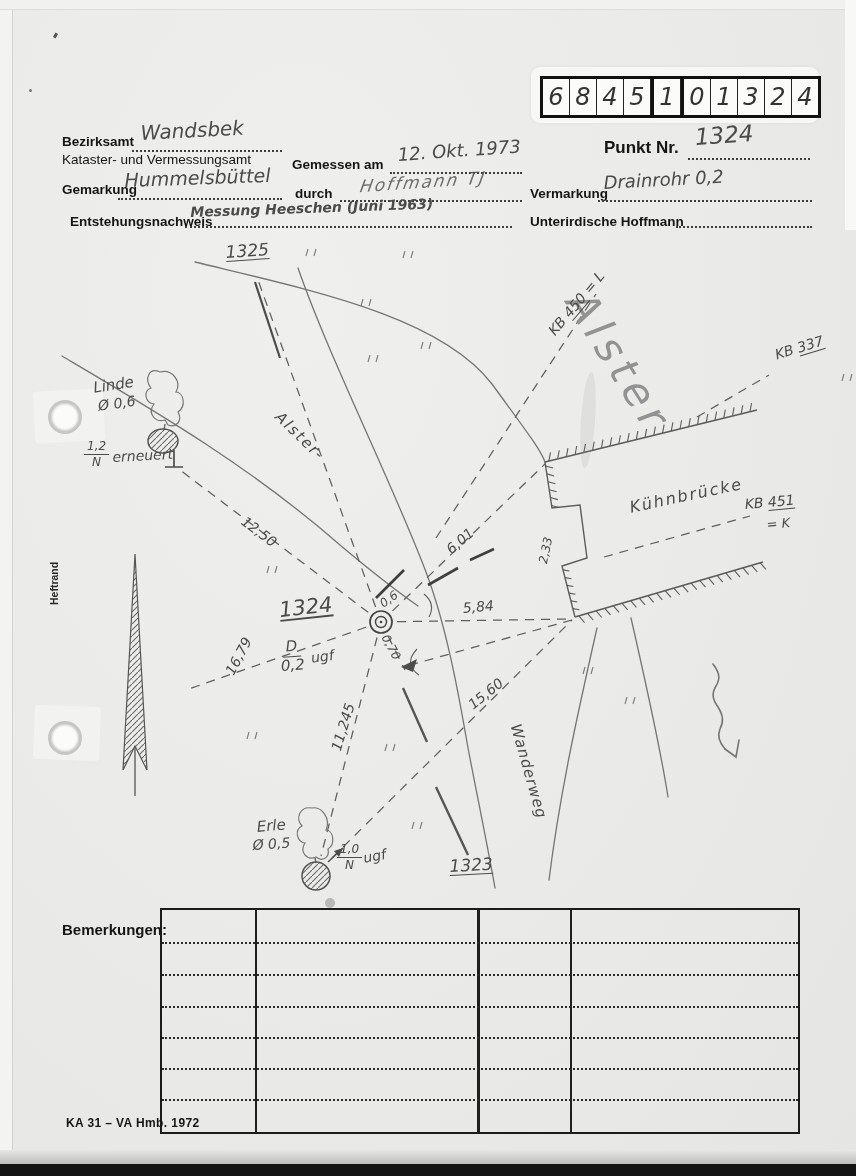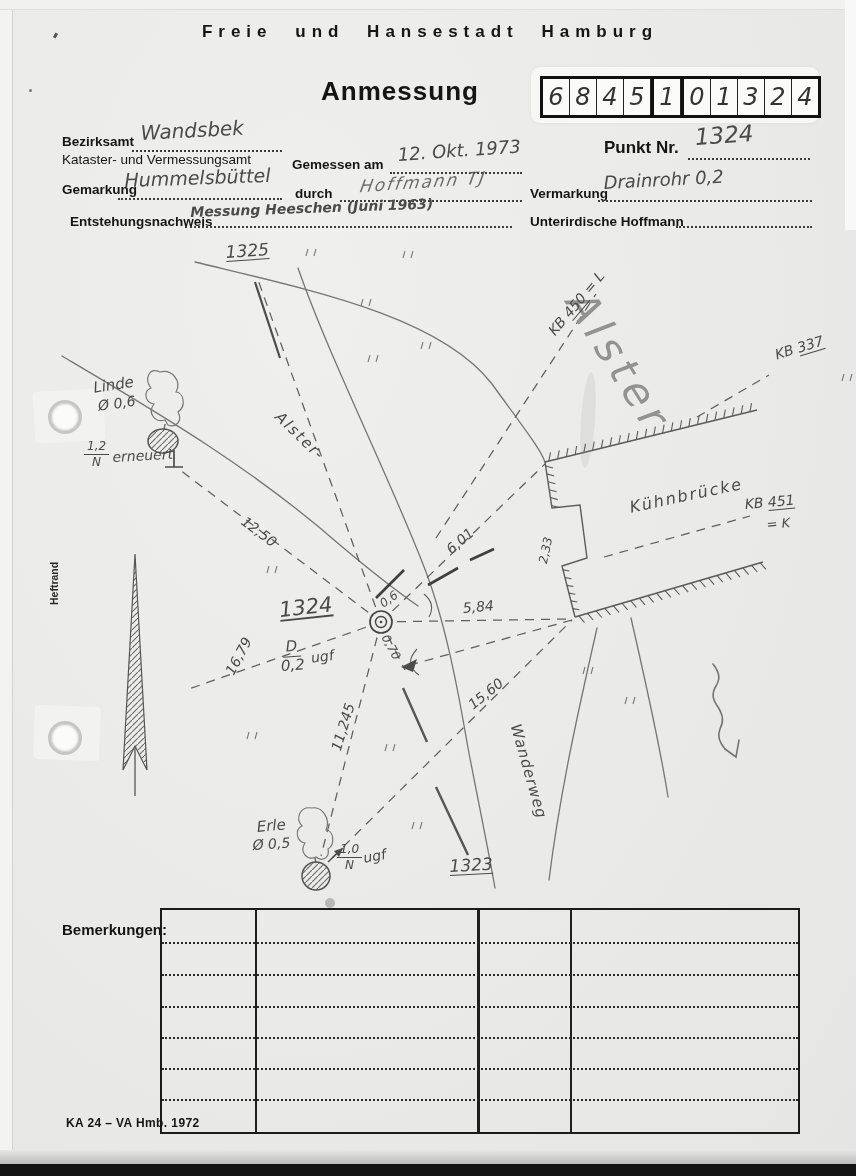--- a/index.html
+++ b/index.html
@@ -46,22 +46,20 @@
   <div class="edge" style="left:0;right:0;top:1150px;height:14px;background:linear-gradient(#e7e7e5,#bdbdbb);"></div>
   <div class="edge" style="left:0;right:0;top:1164px;height:12px;background:#141414;"></div>
   <div class="edge" style="left:54px;top:33px;width:3px;height:5px;background:#555;transform:rotate(30deg);"></div>
   <div class="edge" style="left:29px;top:89px;width:3px;height:3px;background:#777;border-radius:50%;"></div>
 
   <div class="edge" style="left:34px;top:390px;width:70px;height:52px;background:#f2f2f0;transform:rotate(-3deg);border-radius:4px;"></div>
   <div class="edge" style="left:48px;top:400px;width:28px;height:28px;border-radius:50%;background:#fbfbfa;border:3px solid #c6c6c4;box-shadow:inset 0 0 3px #999;"></div>
   <div class="edge" style="left:34px;top:706px;width:66px;height:54px;background:#f2f2f0;transform:rotate(2deg);border-radius:4px;"></div>
   <div class="edge" style="left:48px;top:721px;width:28px;height:28px;border-radius:50%;background:#fbfbfa;border:3px solid #c6c6c4;box-shadow:inset 0 0 3px #999;"></div>
 
-  <div class="pr" style="left:150px;top:22px;width:560px;text-align:center;font-size:17px;font-weight:700;letter-spacing:6px;word-spacing:12px;">Freie und Hansestadt Hamburg</div>
-  <div class="pr" style="left:280px;top:76px;width:240px;text-align:center;font-size:26px;font-weight:700;letter-spacing:1px;">Anmessung</div>
 
   <div id="code-plate"></div>
   <div id="code-boxes">
     <div class="cbox">6</div>
     <div class="cbox">8</div>
     <div class="cbox">4</div>
     <div class="cbox">5</div>
     <div class="cbox grp">1</div>
     <div class="cbox grp">0</div>
     <div class="cbox">1</div>
@@ -323,14 +321,14 @@
     <div class="vline" style="left:315px;width:2.5px;"></div>
     <div class="vline" style="left:408px;width:1.5px;"></div>
     <div class="hdot" style="top:32px;"></div>
     <div class="hdot" style="top:64px;"></div>
     <div class="hdot" style="top:96px;"></div>
     <div class="hdot" style="top:127px;"></div>
     <div class="hdot" style="top:158px;"></div>
     <div class="hdot" style="top:189px;"></div>
   </div>
 
-  <div class="pr" style="left:66px;top:1116px;font-size:12px;font-weight:700;letter-spacing:.4px;">KA 24 – VA Hmb. 1972</div>
+  <div class="pr" style="left:66px;top:1116px;font-size:12px;font-weight:700;letter-spacing:.4px;">KA 31 – VA Hmb. 1972</div>
 </div>
 
 </body></html>

